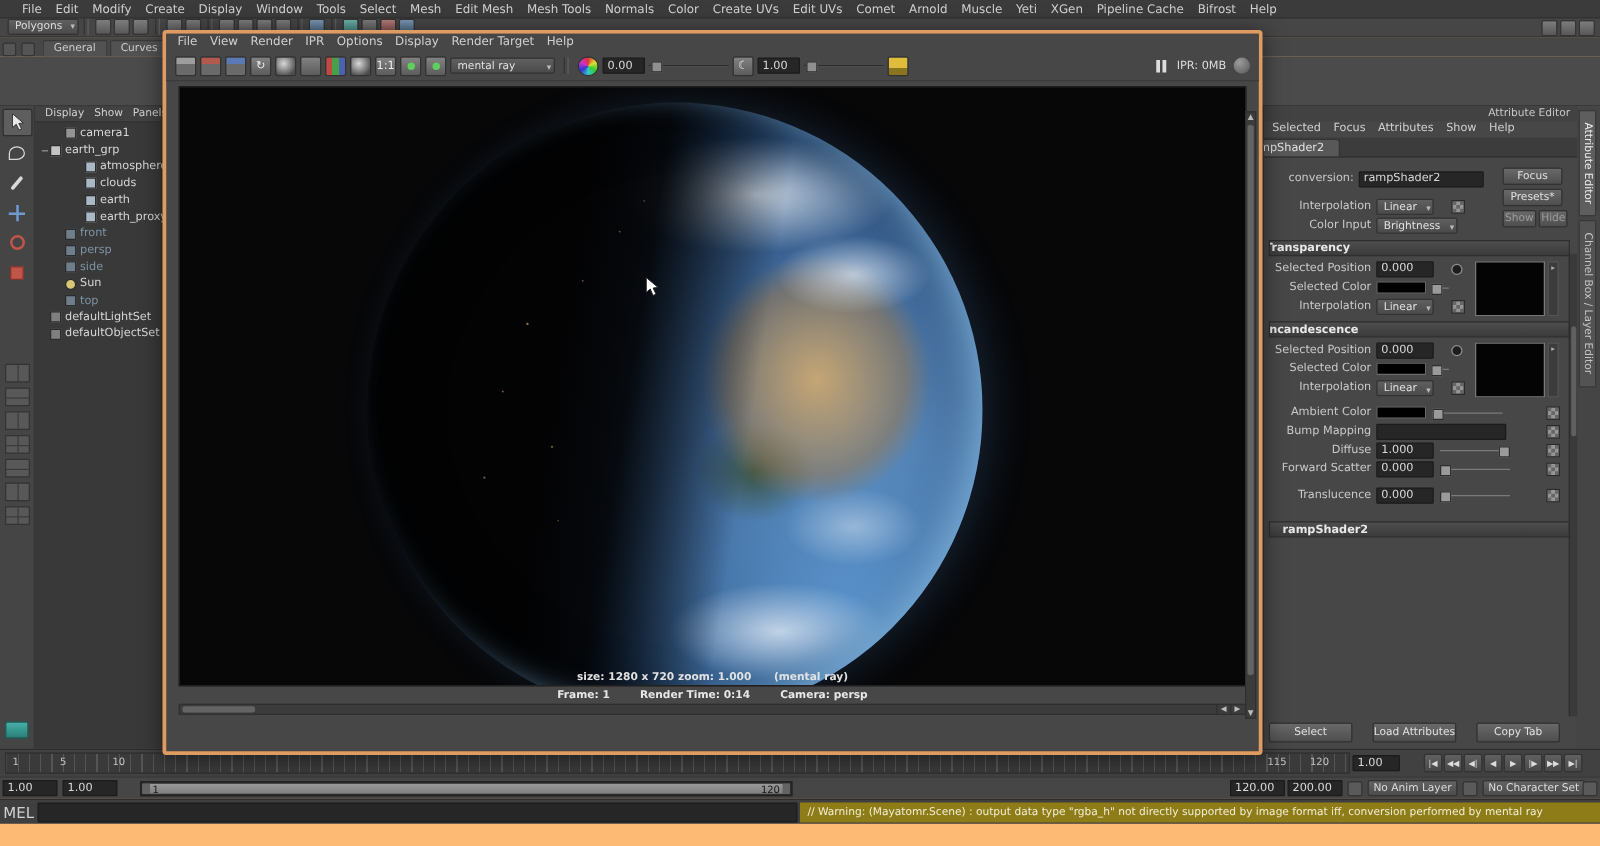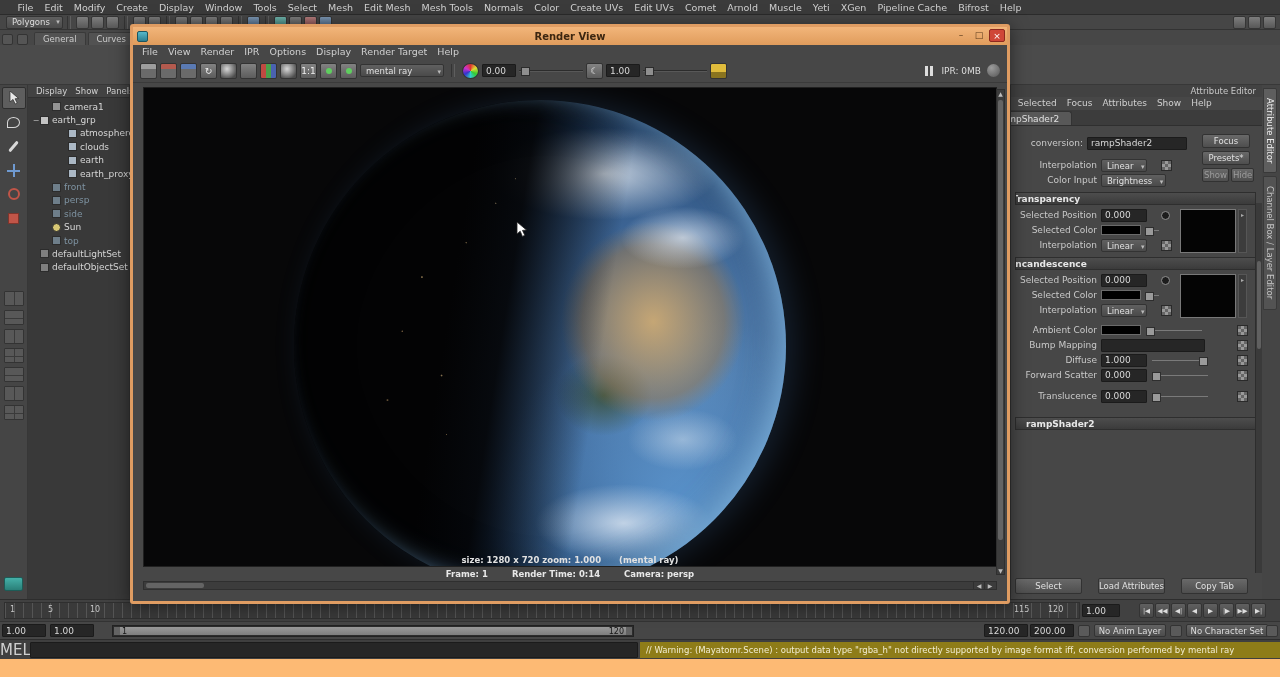--- a/index.html
+++ b/index.html
@@ -7,21 +7,21 @@
   font-family:"DejaVu Sans","Liberation Sans",sans-serif;color:#d4d4d4}
 #stage{position:relative;width:1280px;height:677px;background:#fdba74;font-size:9px}
 
 
 #menubar{position:absolute;left:0;top:0;width:100%;height:15px;background:#3b3b3b;
   border-bottom:1px solid #2b2b2b;display:flex;align-items:center;padding-left:12px}
 .mi{font-size:9.5px;color:#d0d0d0;padding:0 5.5px;line-height:15px;cursor:default;white-space:nowrap}
 
 
 #statusline{position:absolute;left:0;top:15px;width:100%;height:15px;background:#464646;
-  border-bottom:1px solid #333;display:flex;align-items:center;padding-left:6px}
+  border-bottom:1px solid #333;display:flex;padding-left:6px}
 .dd{background:linear-gradient(#5f5f5f,#4b4b4b);border:1px solid #333;border-radius:2px;
   font-size:8.5px;height:13px;line-height:11px;padding:0 12px 0 5px;position:relative;color:#ddd;white-space:nowrap}
 .dd::after{content:"▾";position:absolute;right:2px;top:0;font-size:7px;color:#bbb}
 .ic{width:13px;height:13px;border:1px solid #353535;background:linear-gradient(#7d7d7d,#585858);
   border-radius:2px;margin:0 1px;flex:none}
 .ic.blue{background:linear-gradient(#7d98b5,#4a6685)}
 .ic.red{background:linear-gradient(#b57d7d,#854a4a)}
 .ic.teal{background:linear-gradient(#6fb5ad,#3d7f78)}
 .sep{width:4px;height:13px;border-left:1px solid #333;border-right:1px solid #5e5e5e;margin:0 4px;flex:none}
 #statusline-right{position:absolute;right:3px;top:1px;display:flex}
@@ -137,21 +137,21 @@
 #rangebar{position:absolute;left:1px;top:1px;right:1px;bottom:1px;background:linear-gradient(#9a9a9a,#7e7e7e);
   display:flex;align-items:center;justify-content:space-between;padding:0 8px;color:#161616;font-size:8px}
 #rangebar::before,#rangebar::after{content:"";position:absolute;top:0;bottom:0;width:6px;background:#636363}
 #rangebar::before{left:0}#rangebar::after{right:0}
 .btn{background:linear-gradient(#636363,#4c4c4c);border:1px solid #333;border-radius:2px;font-size:8.5px;
   color:#dcdcdc;text-align:center;white-space:nowrap}
 .mini{width:12px;height:12px;background:#5a5a5a;border:1px solid #333;border-radius:2px}
 
 
 #cmdline{position:absolute;left:0;top:639px;width:100%;height:20px;background:#3f3f3f;border-top:1px solid #2d2d2d}
-#mel-label{position:absolute;left:0;top:0;width:30px;height:20px;font-size:15px;line-height:20px;color:#cfcfcf}
+#mel-label{position:absolute;left:0;top:0;width:30px;height:20px;font-size:12px;line-height:20px;text-align:center;color:#cfcfcf}
 #mel-input{position:absolute;left:30px;top:2px;width:608px;height:16px}
 #warnbar{position:absolute;left:640px;top:2px;right:0;height:16px;background:#8e7c18;color:#f2edd2;
   font-size:8.5px;line-height:16px;padding:0 6px;white-space:nowrap;overflow:hidden}
 #helpline{position:absolute;left:0;top:659px;width:100%;height:18px;background:#585858;border-top:1px solid #3a3a3a;
   font-size:9px;color:#cfcfcf;line-height:17px;padding-left:6px}
 
 
 #rvwin{position:absolute;left:130px;top:24px;width:880px;height:580px;background:#474747;
   border:3px solid #df9c62;border-radius:3px;z-index:20;box-shadow:0 2px 18px rgba(0,0,0,.5)}
 #rv-title{height:18px;background:linear-gradient(#f2b57a,#e09c5c);display:flex;align-items:center;position:relative}
@@ -584,29 +584,20 @@
   </div>
 
   <div id="cmdline">
     <span id="mel-label">MEL</span>
     <input id="mel-input" class="field" style="">
     <div id="warnbar">// Warning: (Mayatomr.Scene) : output data type "rgba_h" not directly supported by image format iff, conversion performed by mental ray</div>
   </div>
 
 
   <div id="rvwin">
-    <div id="rv-title">
-      <span id="rv-appicon"></span>
-      <span class="ttl">Render View</span>
-      <span id="rv-btns">
-        <span class="wbtn">–</span>
-        <span class="wbtn">□</span>
-        <span class="wbtn close">×</span>
-      </span>
-    </div>
     <div id="rv-menus">
 
     <span class="mi">File</span>
         <span class="mi">View</span>
         <span class="mi">Render</span>
         <span class="mi">IPR</span>
         <span class="mi">Options</span>
         <span class="mi">Display</span>
         <span class="mi">Render Target</span>
         <span class="mi">Help</span>

